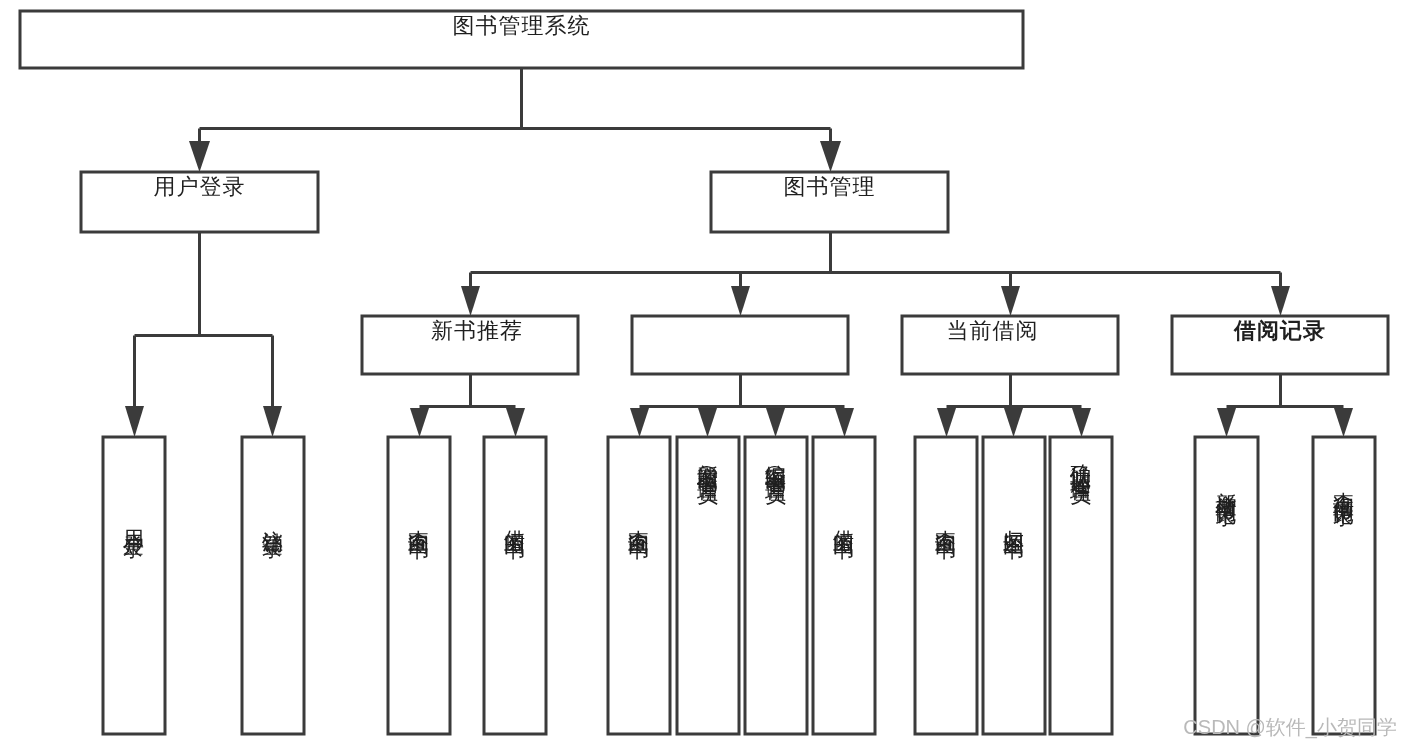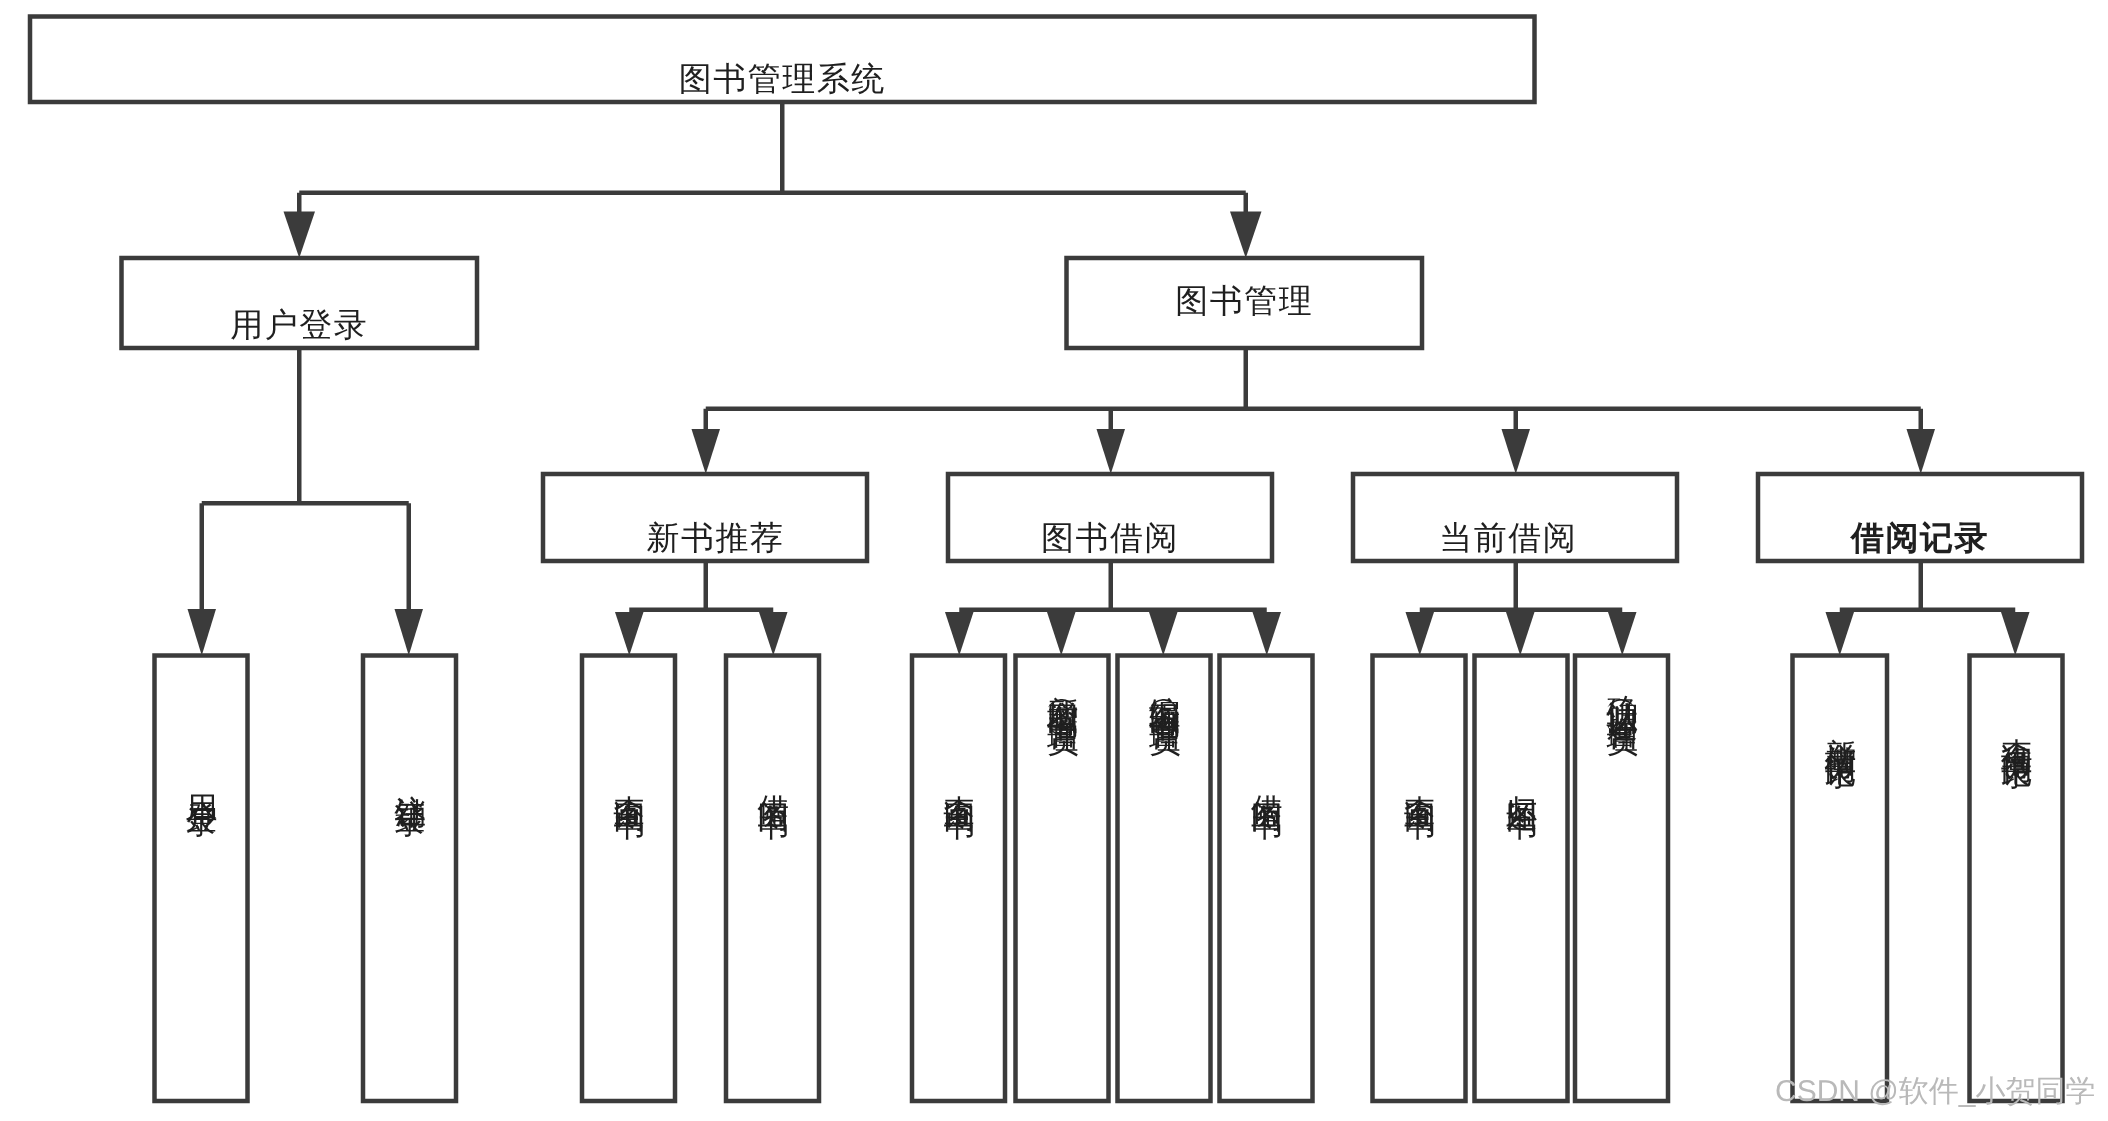--- a/index.html
+++ b/index.html
@@ -52,21 +52,21 @@
     font-family: "Liberation Sans", "DejaVu Sans", sans-serif;
     font-size: 21px;
     line-height: 1;
     letter-spacing: 3px;
     color: #1f1f1f;
     white-space: nowrap;
   }
   .hlabel-wrap {
     position: absolute;
     display: flex;
-    align-items: flex-end;
+    align-items: flex-start;
     justify-content: center;
     pointer-events: none;
   }
   .hlabel-wrap span {
     font-family: "Liberation Sans", "DejaVu Sans", sans-serif;
     font-size: 22px;
     letter-spacing: 1px;
     color: #1f1f1f;
     white-space: nowrap;
   }
@@ -185,25 +185,22 @@
   </div>
 
   <div class="hlabel-wrap" style="left:711px; top:172px; width:237px; height:44px;">
     <span>图书管理</span>
   </div>
 
   <div class="hlabel-wrap" style="left:362px; top:316px; width:208px; height:58px;padding-left:11px;">
     <span>新书推荐</span>
   </div>
 
-  <div class="hlabel-wrap" style="left:632px; top:316px; width:216px; height:58px;">
-    <span>图书借阅</span>
-  </div>
-
-  <div class="hlabel-wrap" style="left:902px; top:316px; width:181px; height:58px;margin-left:13px;">
+
+  <div class="hlabel-wrap" style="left:902px; top:316px; width:181px; height:58px;">
     <span>当前借阅</span>
   </div>
 
   <div class="hlabel-wrap" style="left:1172px; top:316px; width:216px; height:58px;font-weight:bold;">
     <span>借阅记录</span>
   </div>
 
   <div class="vlabel-wrap" style="left:103px; top:437px; width:62px; height:297px; padding-top:76px;">
     <span>用户登录</span>
   </div>

